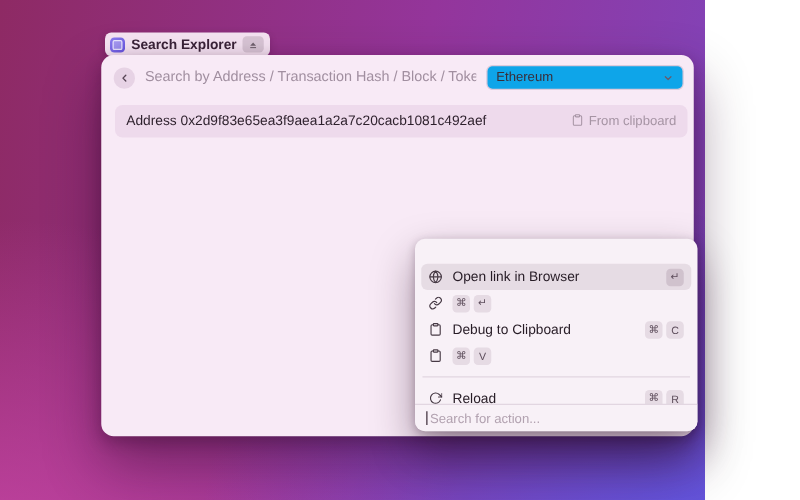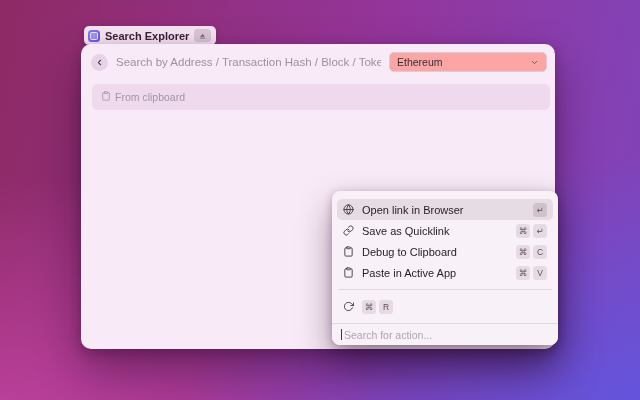--- a/index.html
+++ b/index.html
@@ -2,21 +2,21 @@
 <html><head>
 <meta charset="utf-8">
 <style>
   html,body{margin:0;padding:0;}
   body{
     width:640px;height:400px;overflow:hidden;
     font-family:"Liberation Sans","DejaVu Sans",sans-serif;
     -webkit-font-smoothing:antialiased;
   }
   .bg{
-    position:relative;width:640px;height:400px;
+    position:relative;width:564px;height:400px;
     background:
       radial-gradient(130% 120% at 100% 105%, rgba(92,88,228,.85) 0%, rgba(92,88,228,0) 55%),
       radial-gradient(120% 120% at 0% 110%, rgba(205,72,172,.80) 0%, rgba(205,72,172,0) 55%),
       linear-gradient(100deg, #8e2a64 0%, #94359b 55%, #7f45bc 100%);
   }
 
   
   .chip{
     position:absolute;left:84px;top:26px;height:19px;
     display:flex;align-items:center;gap:5px;padding:0 5px 0 4px;
@@ -35,34 +35,34 @@
   .window{
     position:absolute;left:81px;top:44px;width:474px;height:305px;
     border-radius:10px;background:#f8eaf6;
     box-shadow:0 22px 45px rgba(45,8,40,.45),0 4px 12px rgba(45,8,40,.3);
   }
   .searchbar{display:flex;align-items:center;height:36px;padding:0 8px 0 10px;gap:8px;}
   .back-btn{width:17px;height:17px;border-radius:50%;background:#e7d3e5;border:none;
     display:flex;align-items:center;justify-content:center;color:#584656;padding:0;cursor:default;flex:0 0 auto;}
   .search-placeholder{flex:1;font-size:11.5px;color:#a18fa0;white-space:nowrap;overflow:hidden;}
   .dropdown{display:flex;align-items:center;justify-content:space-between;
-    width:158px;height:20px;background:#fca5a5;border:1px solid #ddcadb;border-radius:5px;
+    width:158px;height:20px;background:#0ea5e9;border:1px solid #ddcadb;border-radius:5px;
     padding:0 7px;font-size:10.5px;color:#392e39;box-sizing:border-box;flex:0 0 auto;}
   .dropdown .dd-chevron{color:#6b5a69;display:flex;}
 
   .row{position:absolute;left:11px;right:5px;top:40px;height:26px;background:#eedaec;border-radius:6px;
     display:flex;align-items:center;justify-content:space-between;padding:0 9px;}
   .row-title{font-size:11px;color:#2c1f2b;white-space:nowrap;}
   .row-accessory{display:flex;gap:4px;color:#a694a4;font-size:10.5px;white-space:nowrap;}
 
   
   .menu{position:absolute;left:332px;top:191px;width:226px;height:154px;
     background:#f8f1f7;border-radius:8px;overflow:hidden;
     box-shadow:0 16px 34px rgba(35,6,30,.4),0 2px 8px rgba(35,6,30,.25);}
-  .menu-list{height:133px;padding:8px 5px 0;box-sizing:border-box;overflow:hidden;}
+  .menu-list{height:133px;padding:20px 5px 0;box-sizing:border-box;overflow:hidden;}
   .menu-item{height:21px;display:flex;align-items:center;gap:8px;padding:0 6px;border-radius:5px;}
   .menu-item.selected{background:#e6dce4;}
   .mi-icon{display:flex;color:#473a45;flex:0 0 auto;}
   .mi-label{flex:1;font-size:11px;color:#271c26;white-space:nowrap;overflow:hidden;}
   .keys{display:flex;gap:3px;flex:0 0 auto;}
   .keycap{min-width:14px;height:14px;padding:0 2px;box-sizing:border-box;border-radius:3.5px;
     background:rgba(118,88,113,.14);color:#5e4e5c;font-size:8.5px;
     display:flex;align-items:center;justify-content:center;}
   .menu-item.selected .keycap{background:rgba(118,88,113,.20);}
   .menu-divider{height:1px;background:rgba(80,40,75,.13);margin:6px 1px;}
@@ -136,20 +136,21 @@
         <span>Ethereum</span>
         <span class="dd-chevron">
           <svg class="ic" style="width:9px;height:9px;stroke-width:2.6">
               <use href="#chevron-down-icon"></use>
             </svg>
         </span>
       </div>
     </div>
 
     <div class="row">
+      <span class="row-title">Address 0x2d9f83e65ea3f9aea1a2a7c20cacb1081c492aef</span>
       <span class="row-accessory">
         <span>
           <svg class="ic" style="width:10px;height:10px">
               <use href="#clipboard-icon"></use>
             </svg>
         </span>
         <span>From clipboard</span>
       </span>
     </div>
   </div>
@@ -166,21 +167,20 @@
           <span class="keys">
             <span class="keycap">↵</span>
           </span>
         </div>
         <div class="menu-item">
           <span class="mi-icon">
             <svg class="ic" style="width:11px;height:11px">
               <use href="#link-icon"></use>
             </svg>
           </span>
-          <span class="mi-label">Save as Quicklink</span>
           <span class="keys">
             <span class="keycap">⌘</span>
             <span class="keycap">↵</span>
           </span>
         </div>
         <div class="menu-item">
           <span class="mi-icon">
             <svg class="ic" style="width:11px;height:11px">
               <use href="#clipboard-icon"></use>
             </svg>
@@ -190,33 +190,33 @@
             <span class="keycap">⌘</span>
             <span class="keycap">C</span>
           </span>
         </div>
         <div class="menu-item">
           <span class="mi-icon">
             <svg class="ic" style="width:11px;height:11px">
               <use href="#clipboard-icon"></use>
             </svg>
           </span>
-          <span class="mi-label">Paste in Active App</span>
           <span class="keys">
             <span class="keycap">⌘</span>
             <span class="keycap">V</span>
           </span>
         </div>
         <div class="menu-divider"></div>
         <div class="menu-item">
           <span class="mi-icon">
             <svg class="ic" style="width:11px;height:11px">
               <use href="#reload-icon"></use>
             </svg>
           </span>
+          <span class="mi-label">Reload</span>
           <span class="keys">
             <span class="keycap">⌘</span>
             <span class="keycap">R</span>
           </span>
         </div>
       </div>
     <div class="menu-searchbar">
       <span class="caret"></span>
       <span class="menu-search-placeholder">Search for action...</span>
     </div>

